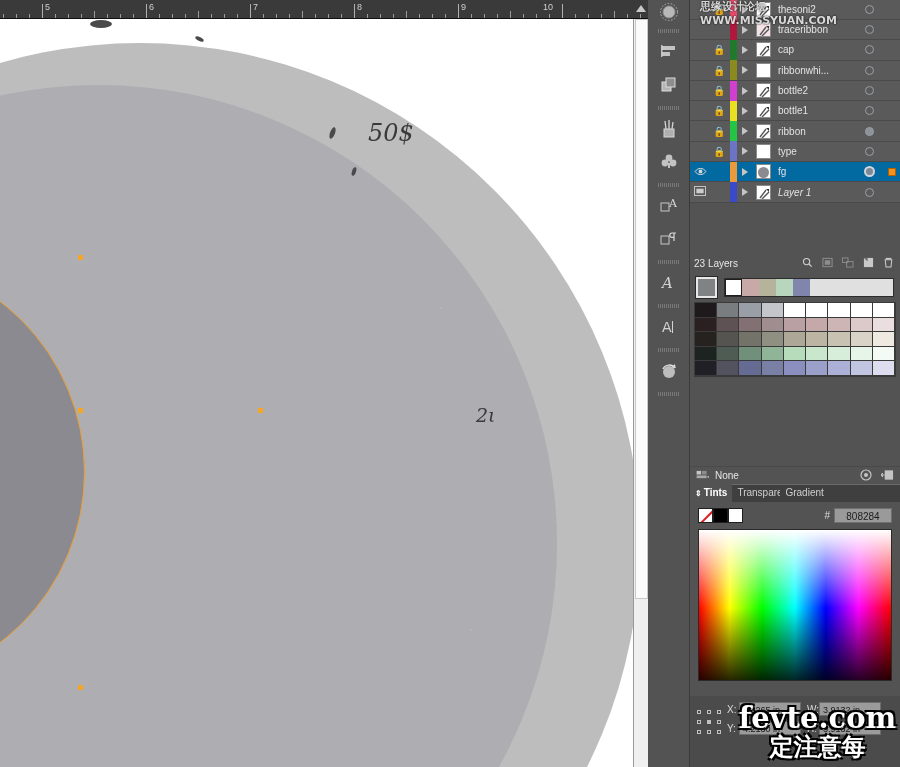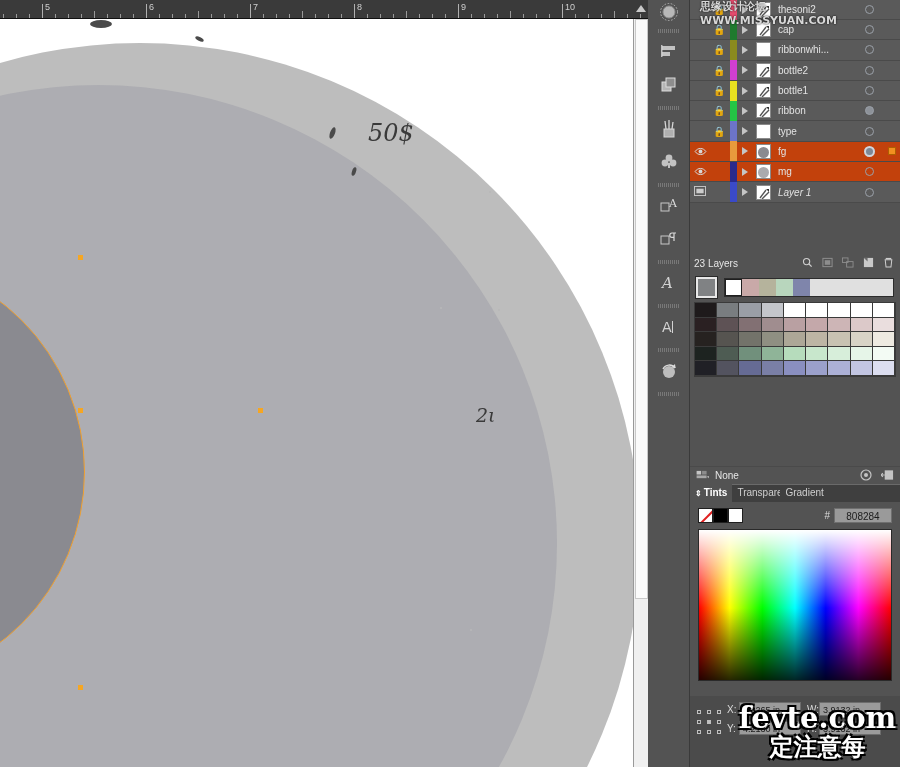--- a/index.html
+++ b/index.html
@@ -115,21 +115,21 @@
     background: #535353;
   }
 
   
   #layers-panel { position: absolute; left: 0; top: 0; width: 210px; height: 272px; }
   .layer-row {
     position: relative; display: flex; align-items: center;
     height: 20.3px; border-bottom: 1px solid #4a4a4a;
     background: #5a5a5a; font-size: 10px; color: #e2e2e2;
   }
-  .layer-row.selected { background: #c2410c; }
+  .layer-row.selected { background: #0369a1; }
   .cell-eye { width: 20px; display:flex; align-items:center; justify-content:center; }
   .cell-lock { width: 20px; display:flex; align-items:center; justify-content:center; }
   .cell-color { width: 7px; height: 20px; }
   .cell-tri { width: 16px; display:flex; align-items:center; justify-content:center; }
   .cell-thumb { width: 20px; display:flex; align-items:center; justify-content:center; }
   .thumb-box {
     width: 15px; height: 15px; background: #fff; border: 1px solid #8a8a8a;
     position: relative; overflow: hidden;
   }
   .thumb-circ { width: 11px; height: 11px; border-radius: 50%; margin: 2px auto; }
@@ -302,21 +302,21 @@
         <div class="ruler-major" style="left: 458px;"></div>
         <div class="ruler-label" style="left: 461px;">9</div>
         <div class="ruler-tick" style="left: 471px; height: 4px;"></div>
         <div class="ruler-tick" style="left: 484px; height: 4px;"></div>
         <div class="ruler-tick" style="left: 497px; height: 4px;"></div>
         <div class="ruler-tick" style="left: 510px; height: 7px;"></div>
         <div class="ruler-tick" style="left: 523px; height: 4px;"></div>
         <div class="ruler-tick" style="left: 536px; height: 4px;"></div>
         <div class="ruler-tick" style="left: 549px; height: 4px;"></div>
         <div class="ruler-major" style="left: 562px;"></div>
-        <div class="ruler-label" style="left: 565px;">10</div>
+        <div class="ruler-label" style="left: 543px;">10</div>
         <div class="ruler-tick" style="left: 575px; height: 4px;"></div>
         <div class="ruler-tick" style="left: 588px; height: 4px;"></div>
         <div class="ruler-tick" style="left: 601px; height: 4px;"></div>
         <div class="ruler-tick" style="left: 614px; height: 7px;"></div>
         <div class="ruler-tick" style="left: 627px; height: 4px;"></div>
         <div class="ruler-tick" style="left: 640px; height: 4px;"></div>
         <div class="ruler-tick" style="left: 3px;"></div>
         <div class="ruler-tick" style="left: 16px;"></div>
         <div class="ruler-tick" style="left: 29px;"></div>
         <div class="ruler-tick" style="left: 575px;"></div>
@@ -467,20 +467,42 @@
               </div>
             </div>
             <div class="cell-name">thesoni2</div>
             <div class="cell-target">
               <div class="target-ring"></div>
             </div>
             <div class="cell-sel"></div>
           </div>
           <div class="layer-row">
             <div class="cell-eye"></div>
+            <div class="cell-lock"></div>
+            <div class="cell-color" style="background:#b0173c;"></div>
+            <div class="cell-tri">
+              <div class="tri"></div>
+            </div>
+            <div class="cell-thumb">
+              <div class="thumb-box">
+                <div style="position:absolute;inset:0;background:#f4e2e6;"></div>
+                <svg style="position:absolute;inset:0;" width="15" height="15" viewBox="0 0 15 15">
+                  <path d="M3 12 L9 4 M5 13 L12 6" stroke="#555" stroke-width="1.4" fill="none"></path>
+                  <path d="M9 3 l3 0 l0 3 z" fill="#333"></path>
+                </svg>
+              </div>
+            </div>
+            <div class="cell-name">traceribbon</div>
+            <div class="cell-target">
+              <div class="target-ring"></div>
+            </div>
+            <div class="cell-sel"></div>
+          </div>
+          <div class="layer-row">
+            <div class="cell-eye"></div>
             <div class="cell-lock">
               <span class="lock-ico">🔒</span>
             </div>
             <div class="cell-color" style="background:#1f7a2e;"></div>
             <div class="cell-tri">
               <div class="tri"></div>
             </div>
             <div class="cell-thumb">
               <div class="thumb-box">
                 <div style="position:absolute;inset:0;background:#ffffff;"></div>
@@ -627,45 +649,20 @@
                 <div class="thumb-circ" style="background:#8a8a90"></div>
               </div>
             </div>
             <div class="cell-name">fg</div>
             <div class="cell-target">
               <div class="target-ring dbl"></div>
             </div>
             <div class="cell-sel">
               <div class="sel-square"></div>
             </div>
-          </div>
-          <div class="layer-row selected">
-            <div class="cell-eye">
-              <span class="eye-ico">
-                <svg width="13" height="9" viewBox="0 0 14 10">
-                  <path d="M1 5 C4 0.5, 10 0.5, 13 5 C10 9.5, 4 9.5, 1 5 Z" fill="none" stroke="#d8d8d8" stroke-width="1.1"></path>
-                  <circle cx="7" cy="5" r="2.1" fill="#d8d8d8"></circle>
-                </svg>
-              </span>
-            </div>
-            <div class="cell-lock"></div>
-            <div class="cell-color" style="background:#2a2a8c;"></div>
-            <div class="cell-tri">
-              <div class="tri"></div>
-            </div>
-            <div class="cell-thumb">
-              <div class="thumb-box">
-                <div class="thumb-circ" style="background:#aaaaae"></div>
-              </div>
-            </div>
-            <div class="cell-name">mg</div>
-            <div class="cell-target">
-              <div class="target-ring"></div>
-            </div>
-            <div class="cell-sel"></div>
           </div>
           <div class="layer-row">
             <div class="cell-eye">
               <span><svg width="12" height="10" viewBox="0 0 13 11">
                   <rect x="0.5" y="0.5" width="12" height="10" fill="none" stroke="#cccccc"></rect>
                   <rect x="2.5" y="3" width="8" height="5" fill="#cccccc"></rect>
                 </svg></span>
             </div>
             <div class="cell-lock"></div>
             <div class="cell-color" style="background:#3a4ac8;"></div>

